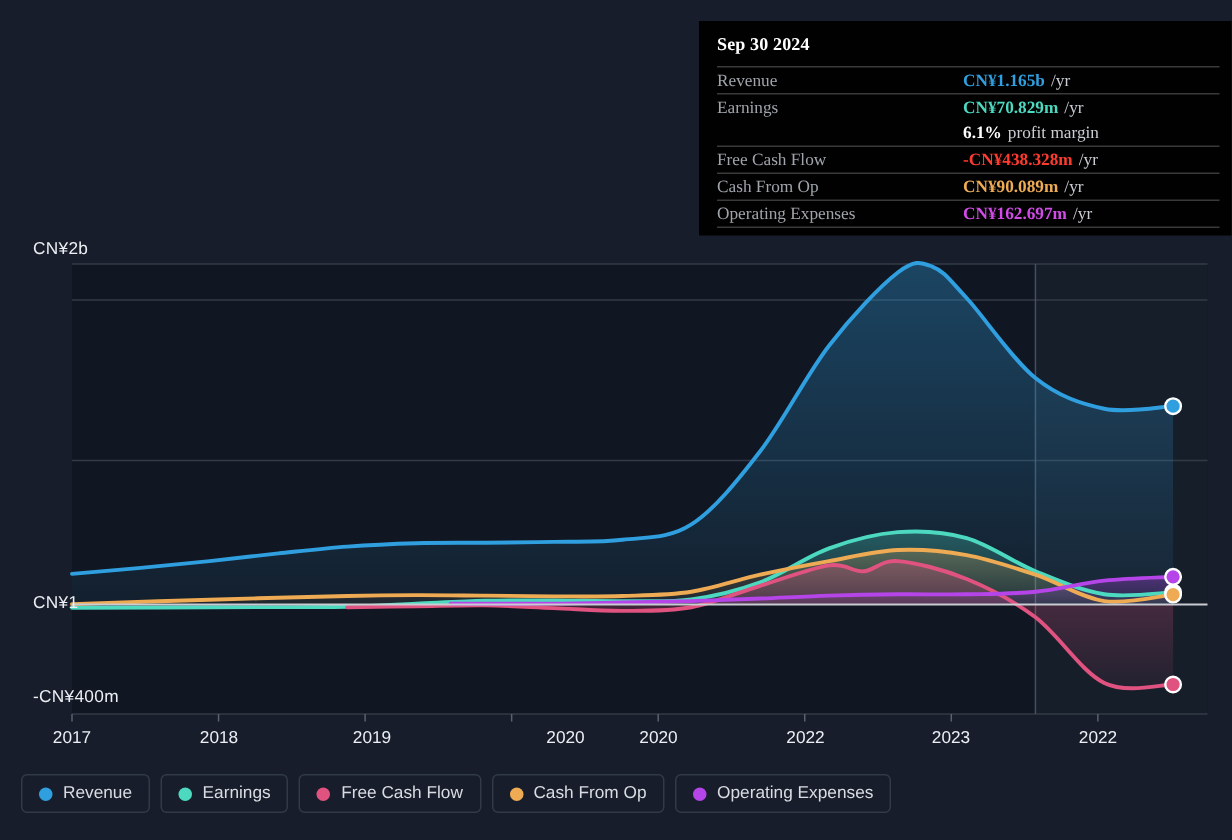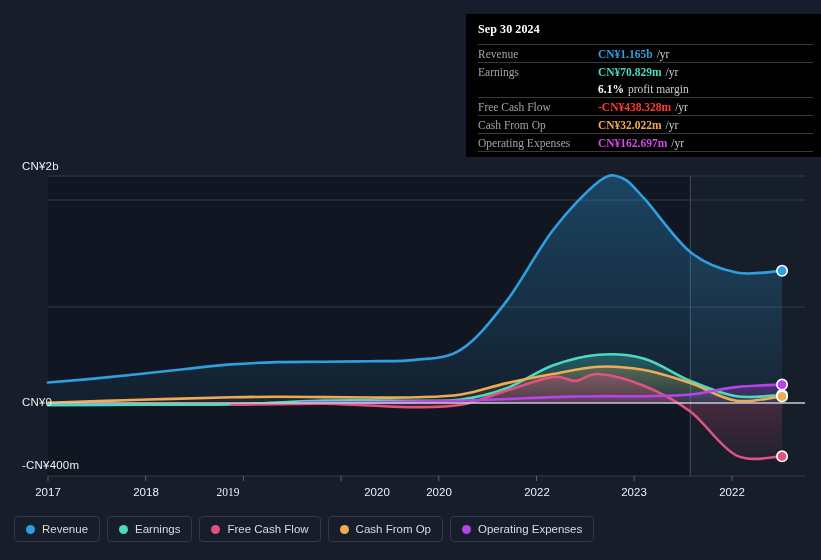--- a/index.html
+++ b/index.html
@@ -78,20 +78,21 @@
     white-space: nowrap;
   }
   .tt-row.no-rule { border-top: none; }
   .tt-key {
     color: #a0a4ab;
     width: 120px;
     flex: 0 0 120px;
   }
   .tt-val {
     font-weight: bold;
+    margin-left: 44px;
   }
   .tt-unit {
     color: #c9ccd2;
     font-weight: normal;
     margin-left: 4px;
   }
 
   
   #legend {
     position: absolute;
@@ -178,26 +179,26 @@
         <line x1="48" y1="403" x2="805" y2="403" stroke="#c9ccd2" stroke-width="1.4"></line>
         <circle cx="782.0606060606061" cy="270.77250000000004" r="5.2" fill="#2f9fe0" stroke="#ffffff" stroke-width="1.6"></circle>
         <circle cx="782.0606060606061" cy="394.9609085" r="5.2" fill="#4cd9c0" stroke="#ffffff" stroke-width="1.6"></circle>
         <circle cx="782.0606060606061" cy="396.413368" r="5.2" fill="#eeab54" stroke="#ffffff" stroke-width="1.6"></circle>
         <circle cx="782.0606060606061" cy="456.32990666666666" r="5.2" fill="#e0527f" stroke="#ffffff" stroke-width="1.6"></circle>
         <circle cx="782.0606060606061" cy="384.5338905" r="5.2" fill="#b545e8" stroke="#ffffff" stroke-width="1.6"></circle>
       </svg>
   </div>
 
   <div class="y-label" style="left:22px; top:160px;">CN¥2b</div>
-  <div class="y-label" style="left:22px; top:396px;">CN¥0</div>
+  <div class="y-label" style="left:22px; top:396px;">CN¥1</div>
   <div class="y-label" style="left:22px; top:459px;">-CN¥400m</div>
 
   <div class="x-label" style="left:48px;  top:486px;">2017</div>
   <div class="x-label" style="left:146px; top:486px;">2018</div>
-  <div class="x-label" style="left:228px; top:486px;font-family:Liberation Serif, serif;">2019</div>
+  <div class="x-label" style="left:248px; top:486px;">2019</div>
   <div class="x-label" style="left:341px; top:486px;margin-left:36px;">2020</div>
   <div class="x-label" style="left:439px; top:486px;">2020</div>
   <div class="x-label" style="left:537px; top:486px;">2022</div>
   <div class="x-label" style="left:634px; top:486px;">2023</div>
   <div class="x-label" style="left:732px; top:486px;">2022</div>
 
   <div id="tooltip">
     <div id="tooltip-date">Sep 30 2024</div>
     <div id="tooltip-rows">
         <div class="tt-row">
@@ -215,21 +216,21 @@
           <div class="tt-val" style="color: rgb(255, 255, 255);">6.1%</div>
           <span class="tt-unit">profit margin</span>
         </div>
         <div class="tt-row">
           <div class="tt-key">Free Cash Flow</div>
           <div class="tt-val" style="color: rgb(255, 59, 48);">-CN¥438.328m</div>
           <span class="tt-unit">/yr</span>
         </div>
         <div class="tt-row">
           <div class="tt-key">Cash From Op</div>
-          <div class="tt-val" style="color: rgb(238, 171, 84);">CN¥32.022m</div>
+          <div class="tt-val" style="color: rgb(238, 171, 84);">CN¥90.089m</div>
           <span class="tt-unit">/yr</span>
         </div>
         <div class="tt-row">
           <div class="tt-key">Operating Expenses</div>
           <div class="tt-val" style="color: rgb(210, 74, 232);">CN¥162.697m</div>
           <span class="tt-unit">/yr</span>
         </div>
         <div class="tt-row" style="height: 0px;"></div>
       </div>
   </div>

